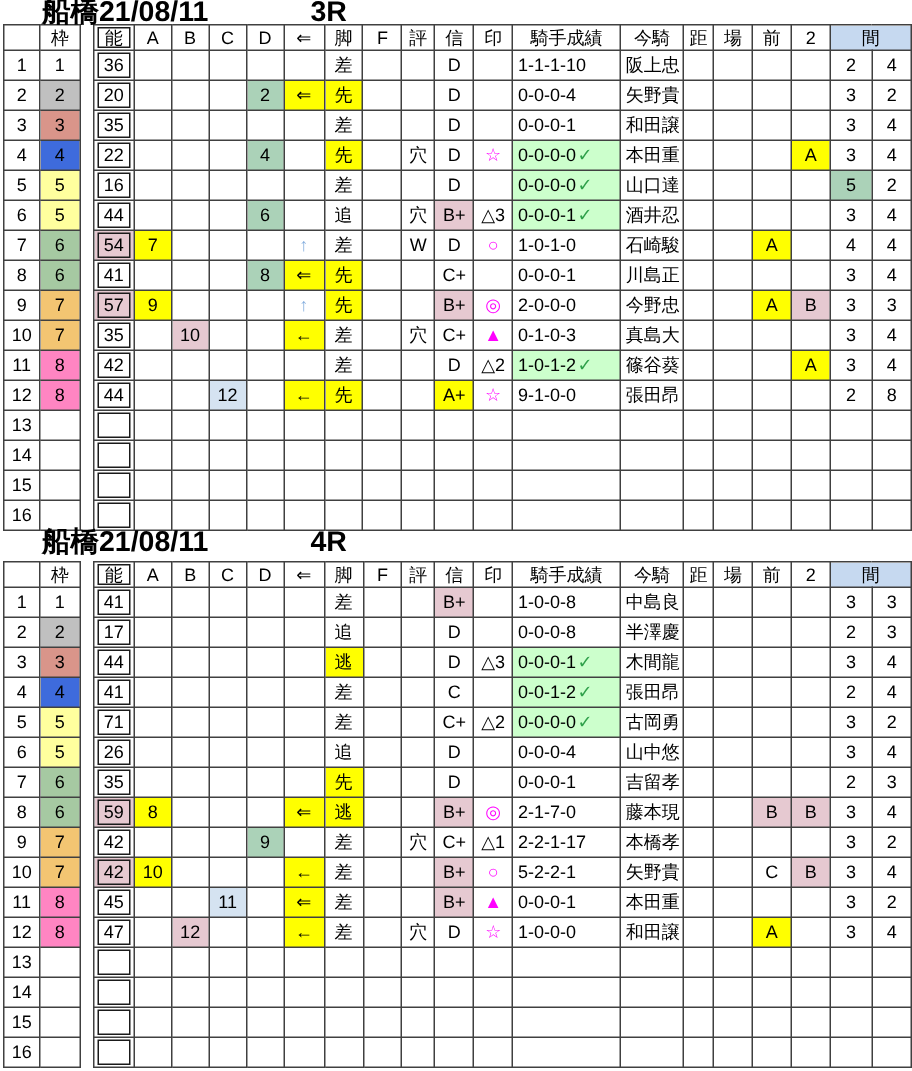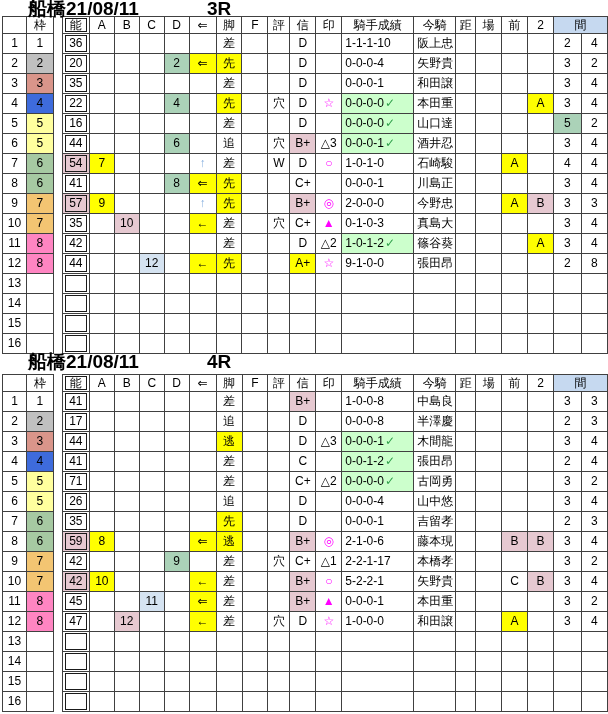--- a/index.html
+++ b/index.html
@@ -761,21 +761,21 @@
           <td class="bgY">8</td>
           <td></td>
           <td></td>
           <td></td>
           <td class="bgY">⇐</td>
           <td class="bgY">逃</td>
           <td></td>
           <td></td>
           <td class="bgP">B+</td>
           <td class="mag">◎</td>
-          <td class="kishu">2-1-0-6</td>
+          <td class="kishu">2-1-7-0</td>
           <td class="kon">藤本現</td>
           <td></td>
           <td></td>
           <td class="bgP">B</td>
           <td class="bgP">B</td>
           <td>3</td>
           <td>4</td>
         </tr>
         <tr>
           <td>9</td>

